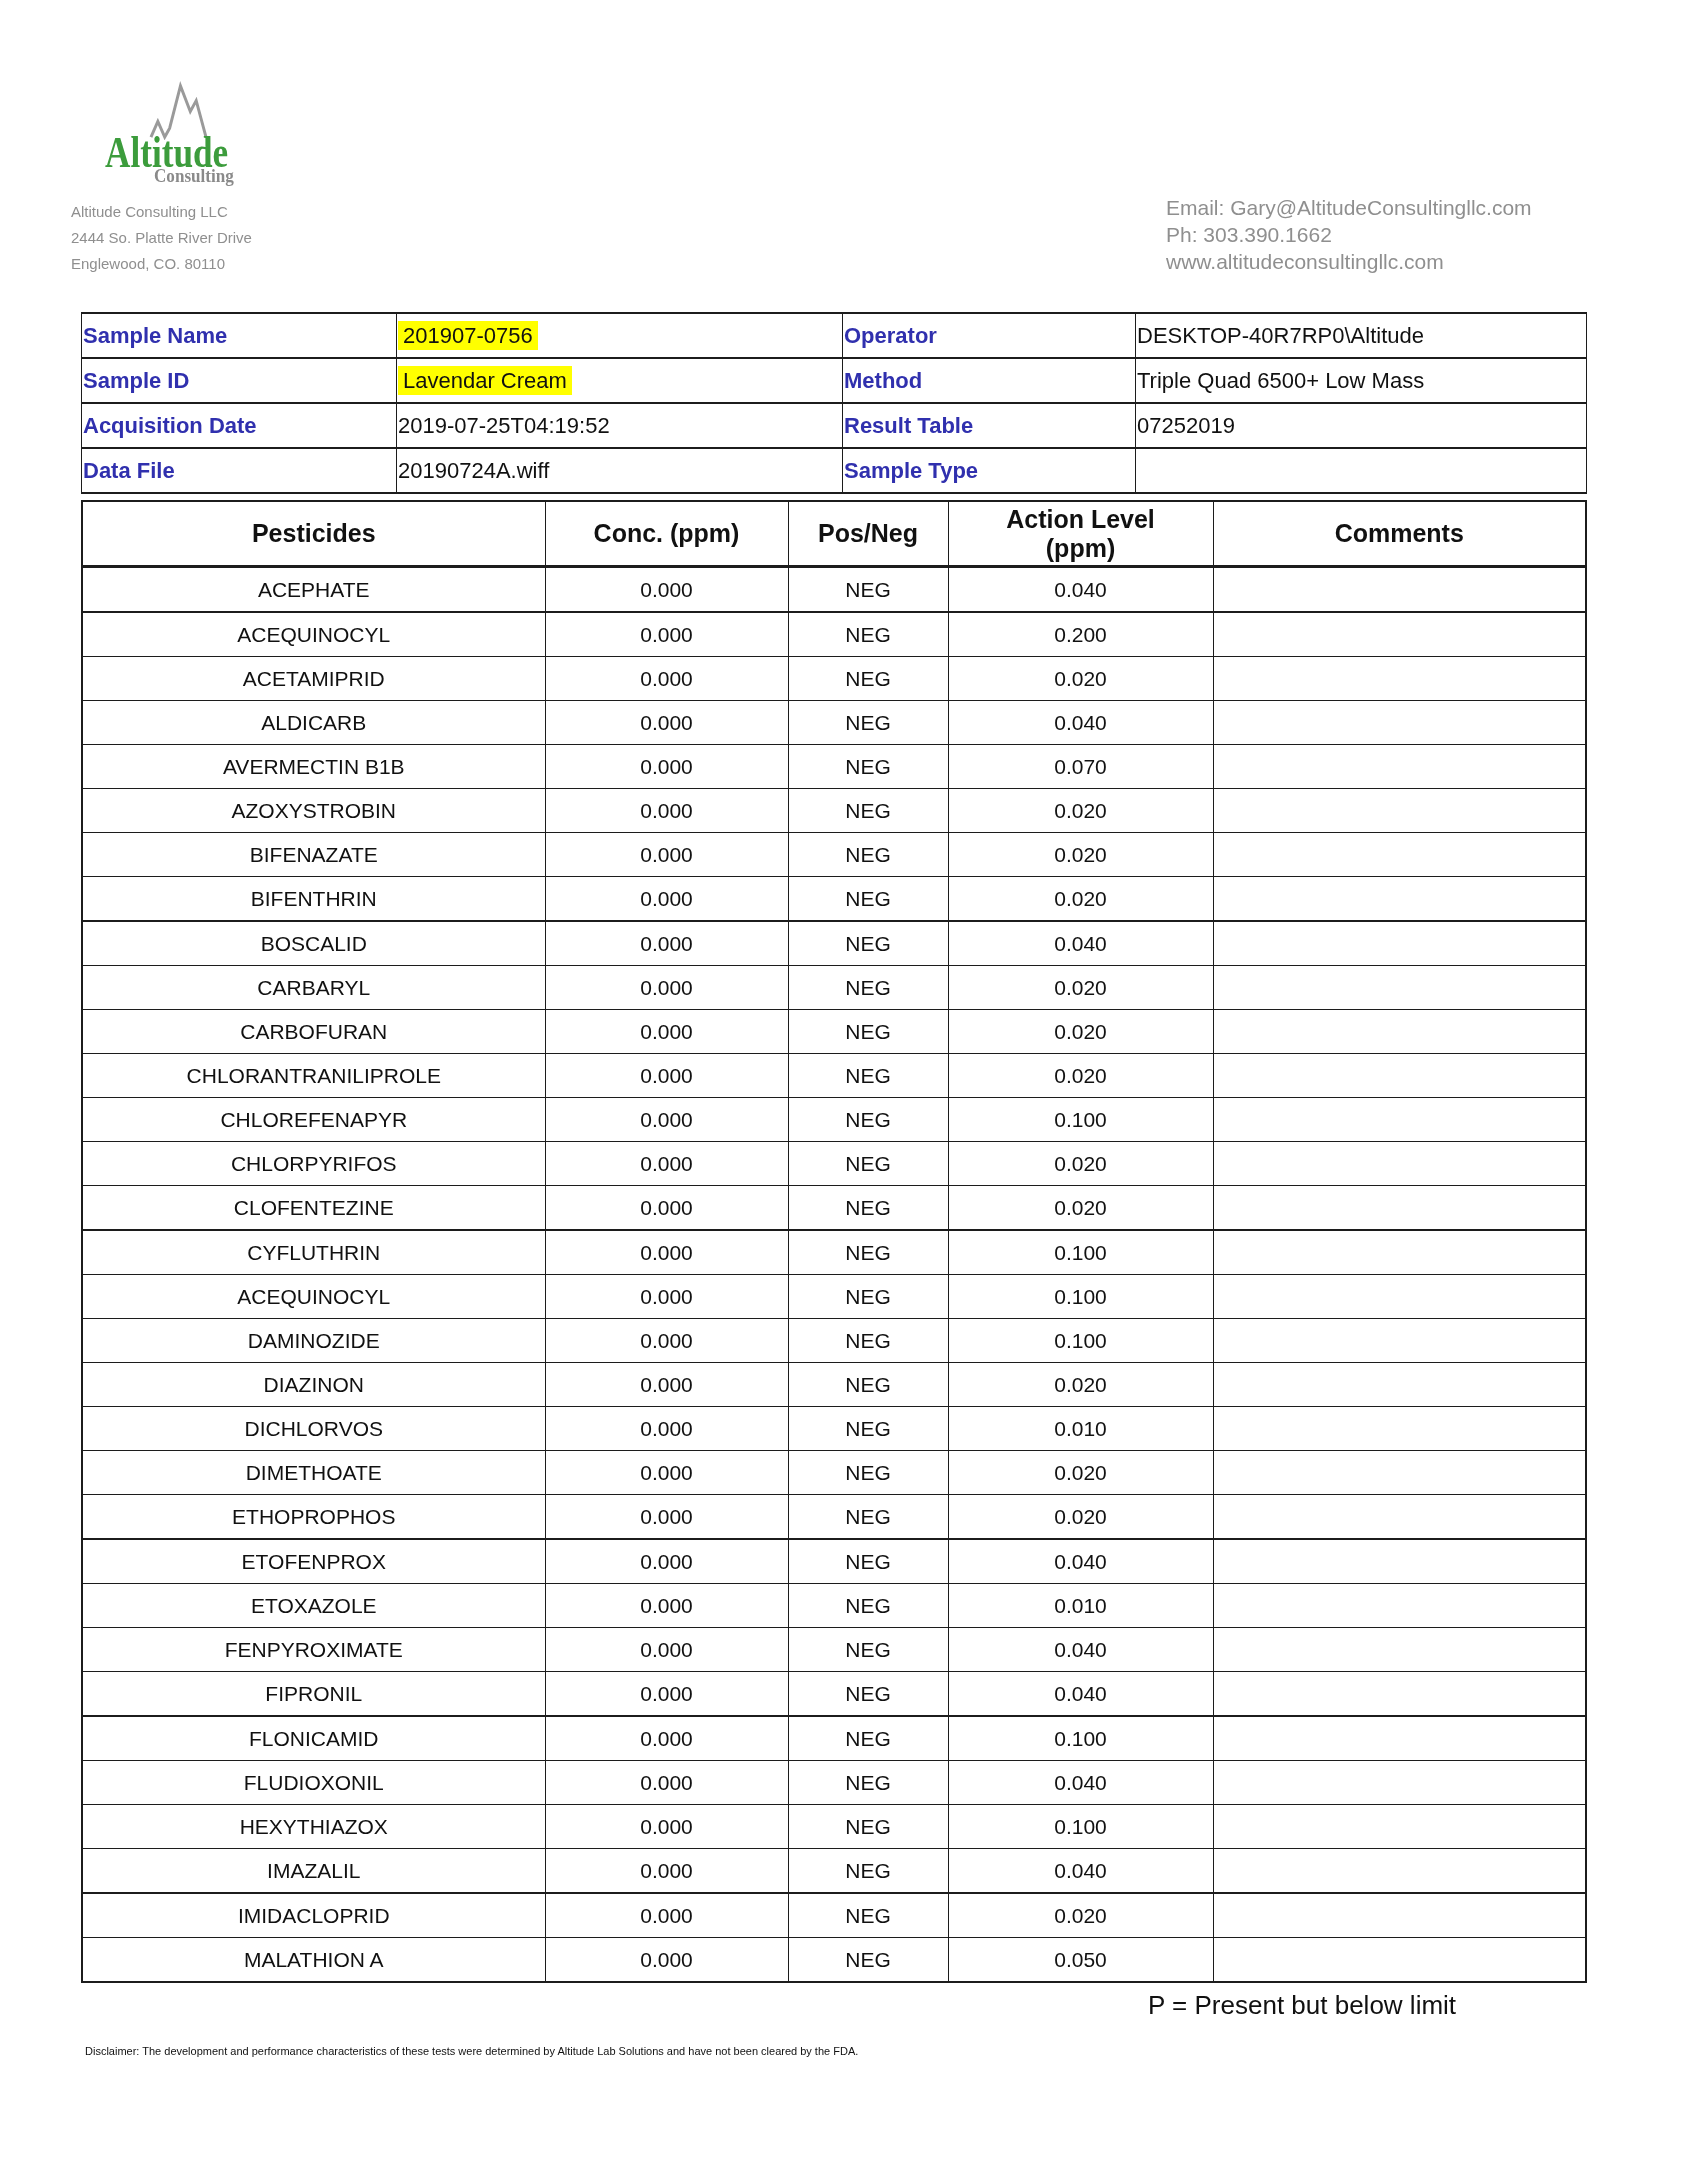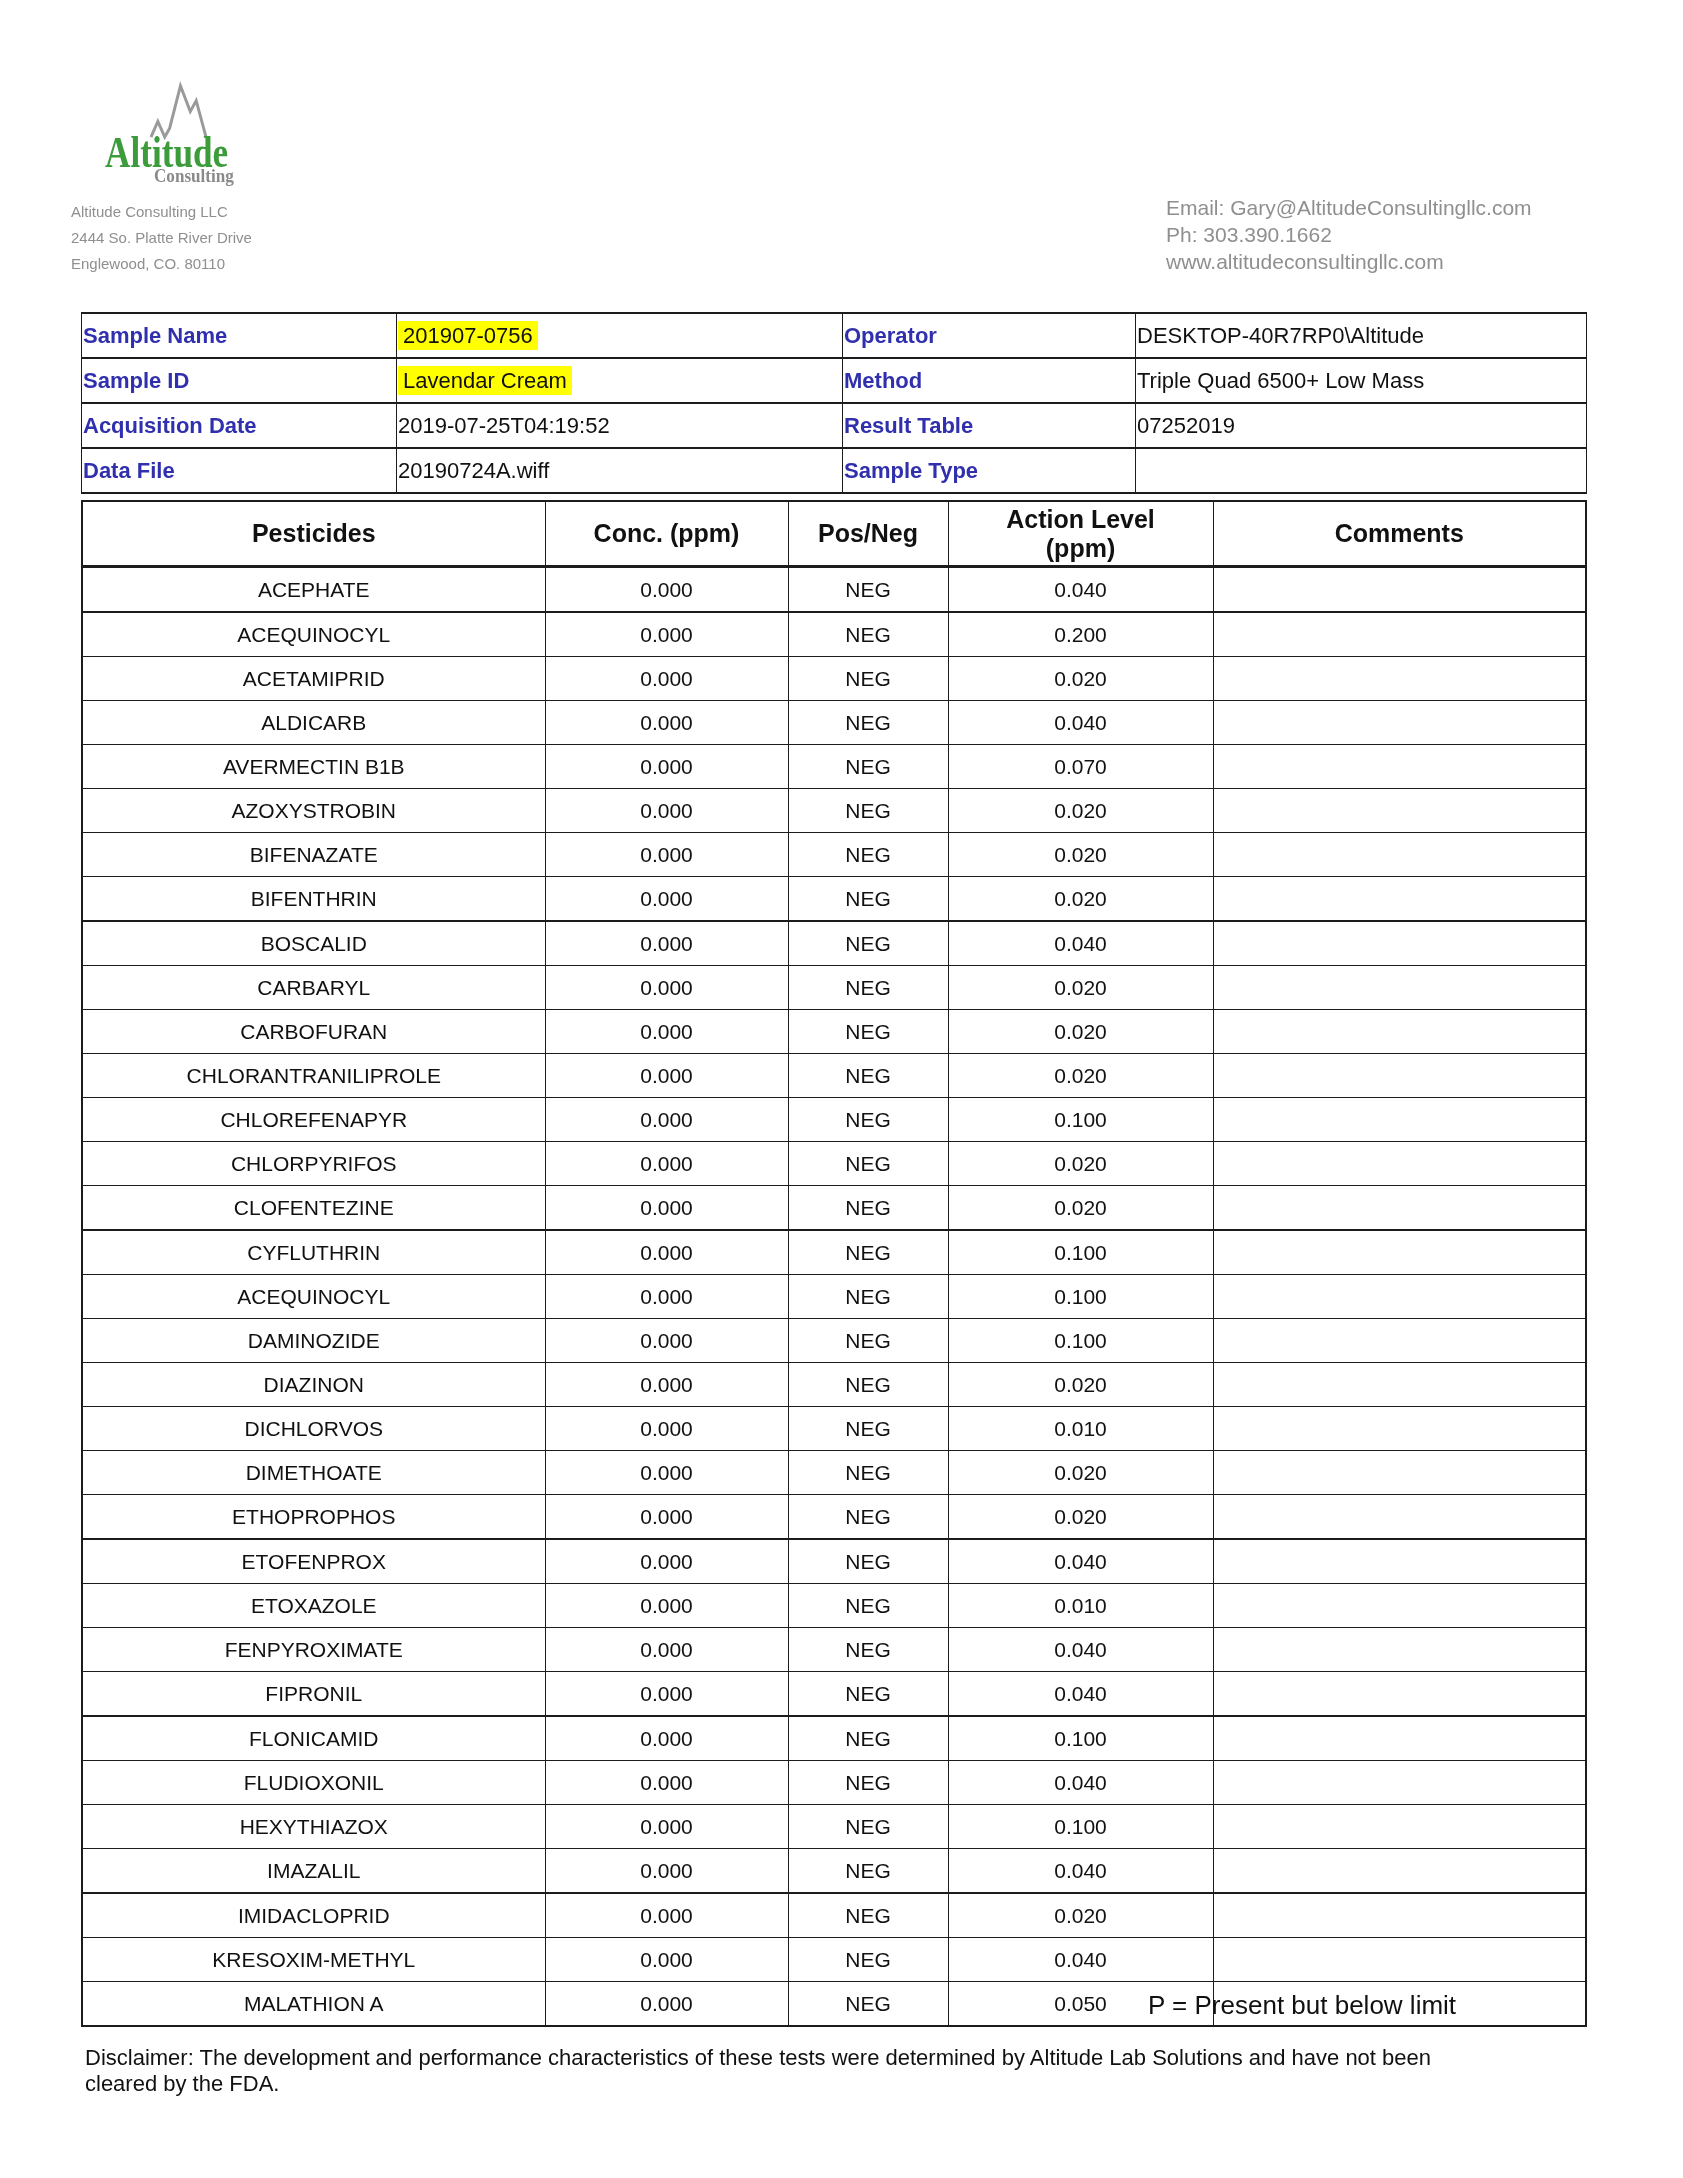--- a/index.html
+++ b/index.html
@@ -86,21 +86,21 @@
   .results-table tbody tr:nth-child(26) td,
   .results-table tbody tr:nth-child(30) td { border-bottom-width: 2.5px; }
 
   
   .legend {
     position: absolute; left: 1148px; top: 1990px;
     font-size: 26px; color: #111;
   }
   .disclaimer {
     position: absolute; left: 85px; top: 2045px; width: 1416px;
-    font-size: 22px; color: #111;
+    font-size: 11px; color: #111;
   }
 </style>
 </head>
 <body>
 
 <svg class="logo-mark" width="65" height="59" viewBox="0 0 66 60">
   <polyline points="5,57 12,41 19,57 24,48 35,5 45,31 51,20 61,57" fill="none" stroke="#9a9a9a" stroke-width="3" stroke-linejoin="miter"></polyline>
 </svg>
 <div class="logo-brand">Altitude</div>
 <div class="logo-sub">Consulting</div>
@@ -383,27 +383,20 @@
         <td></td>
       </tr>
       <tr>
         <td>IMIDACLOPRID</td>
         <td>0.000</td>
         <td>NEG</td>
         <td>0.020</td>
         <td></td>
       </tr>
       <tr>
-        <td>KRESOXIM-METHYL</td>
-        <td>0.000</td>
-        <td>NEG</td>
-        <td>0.040</td>
-        <td></td>
-      </tr>
-      <tr>
         <td>MALATHION A</td>
         <td>0.000</td>
         <td>NEG</td>
         <td>0.050</td>
         <td></td>
       </tr>
     </tbody>
 </table>
 
 <div class="legend">P = Present but below limit</div>

